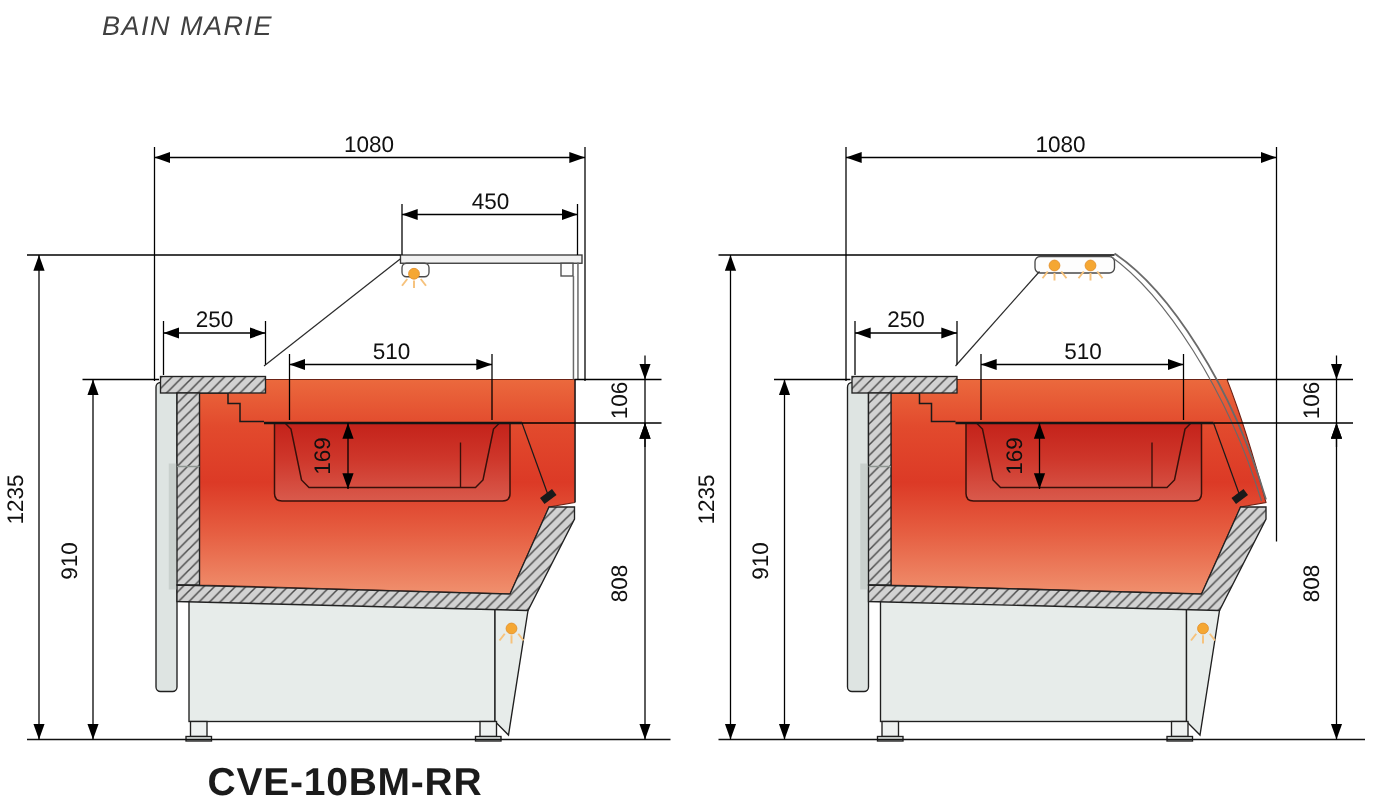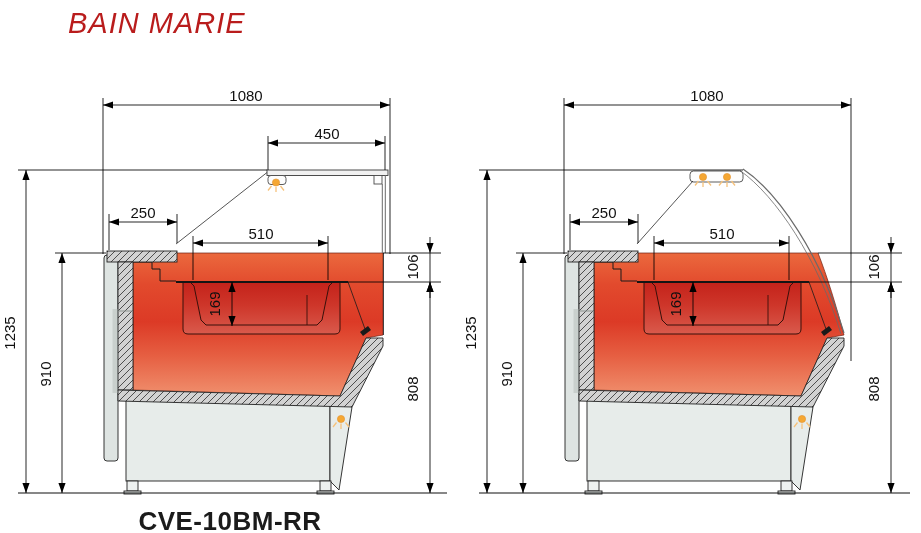--- a/index.html
+++ b/index.html
@@ -1,21 +1,21 @@
 <!DOCTYPE html>
 <html><head>
 <meta charset="utf-8">
 <style>
   html,body{margin:0;padding:0;background:#ffffff;}
   .canvas{position:relative;width:921px;height:533px;background:#fff;overflow:hidden;
           font-family:"Liberation Sans",sans-serif;}
   .hdr{position:absolute;left:68px;top:8px;}
   .hdr h1{margin:0;font-size:28px;line-height:1.08;color:#33373d;letter-spacing:.5px;font-weight:700;}
-  .hdr h2{margin:0;font-size:29px;line-height:1.05;font-style:italic;font-weight:400;
-          color:#b91c1c;letter-spacing:1px;text-align:right;}
+  .hdr h2{margin:0;font-size:18px;line-height:1.05;font-style:italic;font-weight:400;
+          color:#404040;letter-spacing:1px;text-align:right;}
   .fig{position:absolute;top:87px;width:460px;}
   .fig.left{left:0;}
   .fig.right{left:461px;}
   .fig svg{display:block;}
   .caption{margin-top:-2px;text-align:center;font-size:26px;color:#1b1b1b;letter-spacing:.5px;font-weight:bold;}
   svg text{font-size:15px;fill:#101010;font-family:"Liberation Sans",sans-serif;}
 </style>
 </head>
 <body>
 

